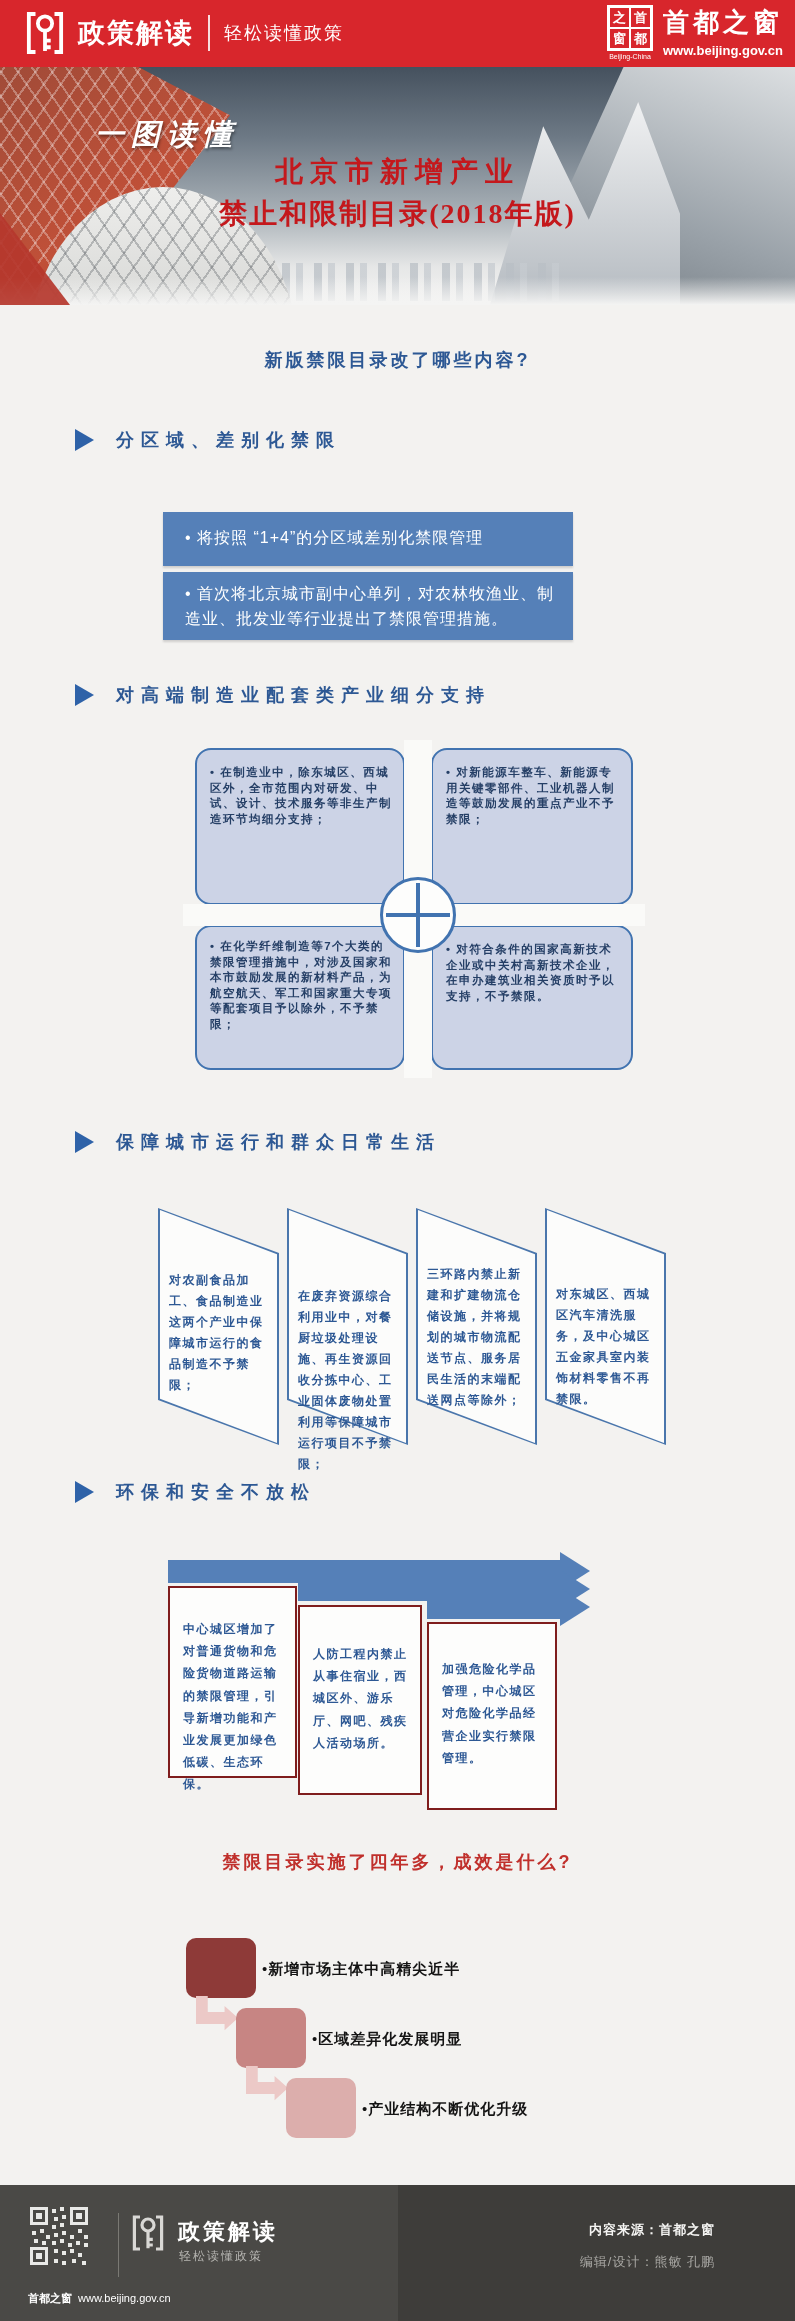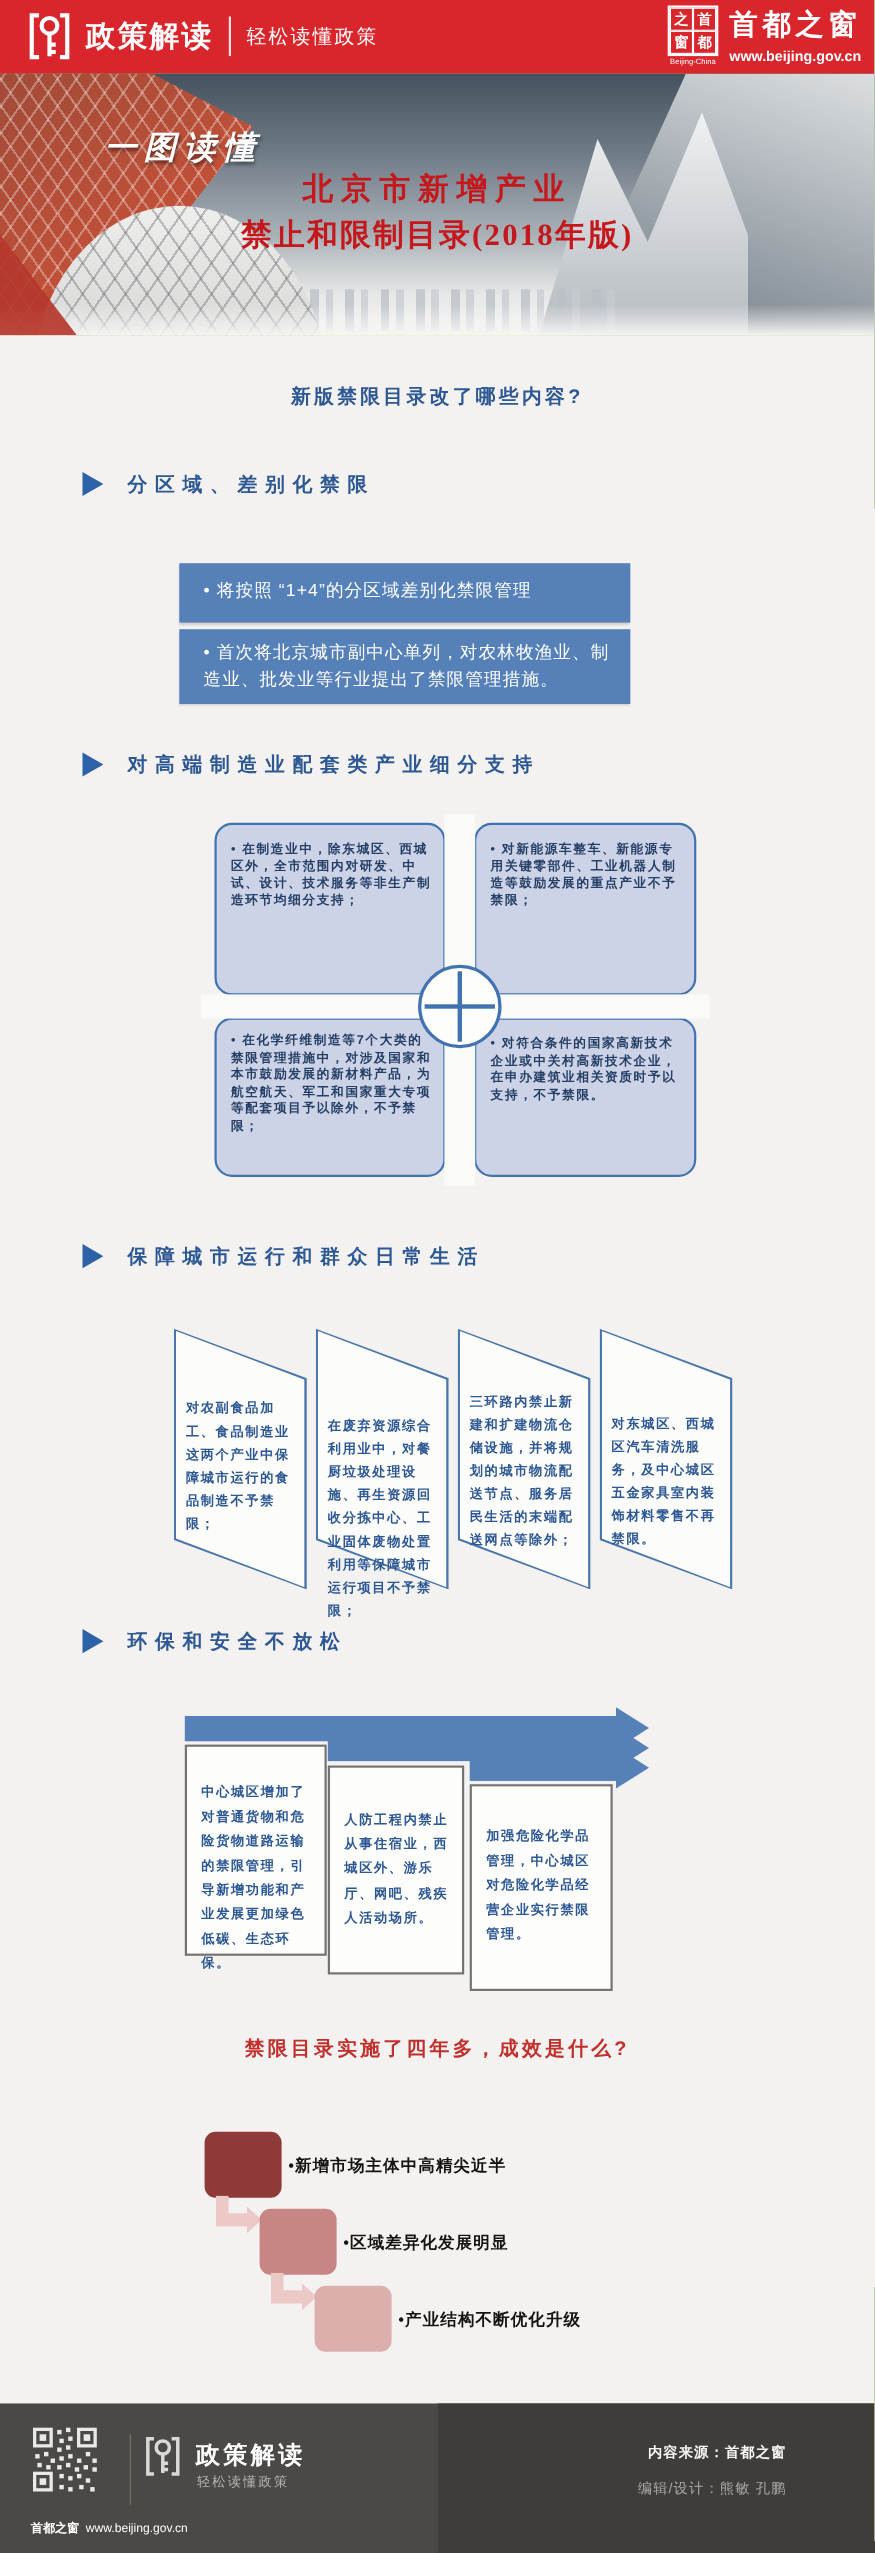--- a/index.html
+++ b/index.html
@@ -86,21 +86,21 @@
   .chev .bg { position:absolute; inset:0; background:#4a76ac; clip-path:polygon(0 0,100% 19%,100% 100%,0 81%); }
   .chev .in { position:absolute; inset:2px; background:#fcfcfb; clip-path:polygon(0 0,100% 19%,100% 100%,0 81%); }
   .chev .txt { position:absolute; left:11px; right:7px; color:#2d5894; font-size:12px; font-weight:bold;
                letter-spacing:1.5px; line-height:1.75; }
   .p1 { top:62px; } .p2 { top:46px;margin-top:32px; } .p3 { top:56px; } .p4 { top:76px; }
 
   
   .agroup { position:absolute; left:0; top:1556px; width:795px; height:270px; }
   .abar { position:absolute; height:23px; background:#5580b8; }
   .ahead { position:absolute; width:0; height:0; border-top:19px solid transparent; border-bottom:19px solid transparent; border-left:30px solid #5580b8; }
-  .abox { position:absolute; background:#fdfdfc; border:2px solid #737373; color:#2d5894; font-size:12px;
+  .abox { position:absolute; background:#fdfdfc; border:2px solid #7f1d1d; color:#2d5894; font-size:12px;
           font-weight:bold; letter-spacing:1.5px; line-height:1.85; padding:30px 10px 0 13px; }
   .ab1 { left:168px; top:30px; width:129px; height:192px; }
   .ab2 { left:298px; top:49px; width:124px; height:190px; padding-top:36px; }
   .ab3 { left:427px; top:66px; width:130px; height:188px; padding-top:34px; }
 
   
   .cascade { position:absolute; left:0; top:1930px; width:795px; height:220px; }
   .rbox { position:absolute; width:70px; height:60px; border-radius:10px; }
   .rb1 { left:186px; top:8px; background:#8e3a38; }
   .rb2 { left:236px; top:78px; background:#c78583; }

